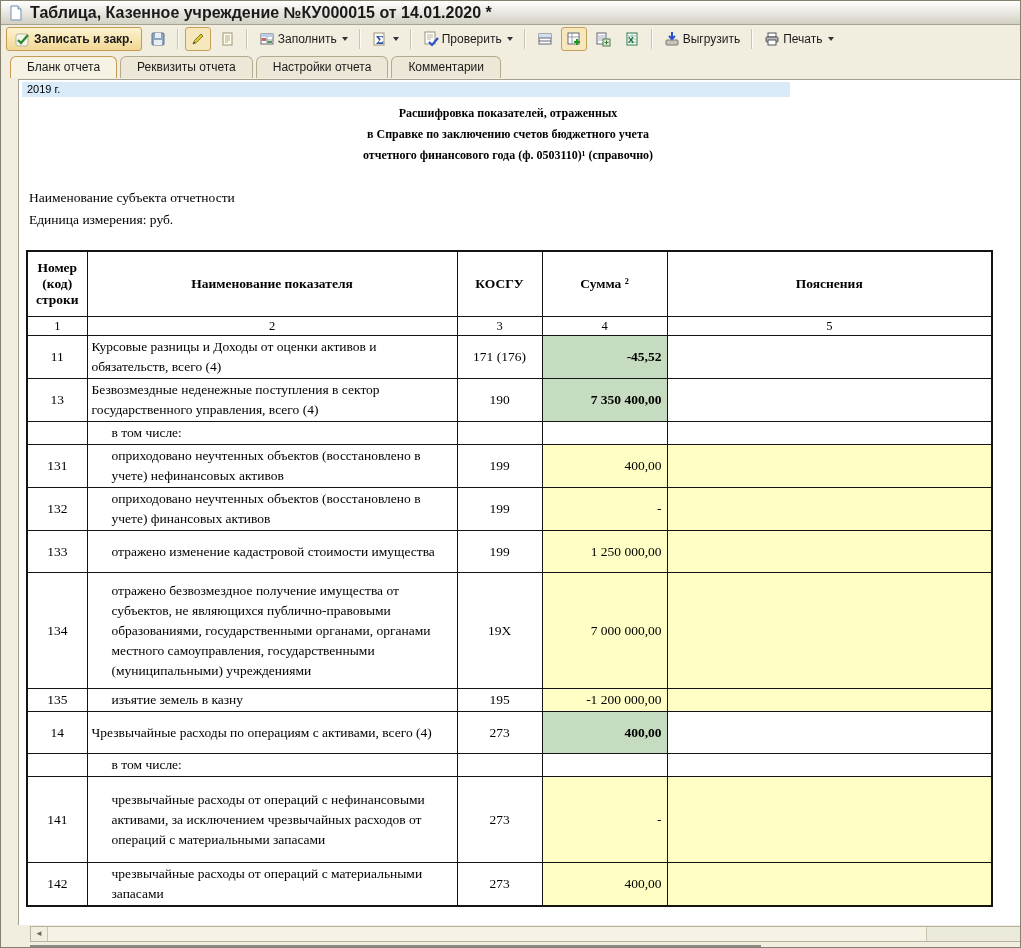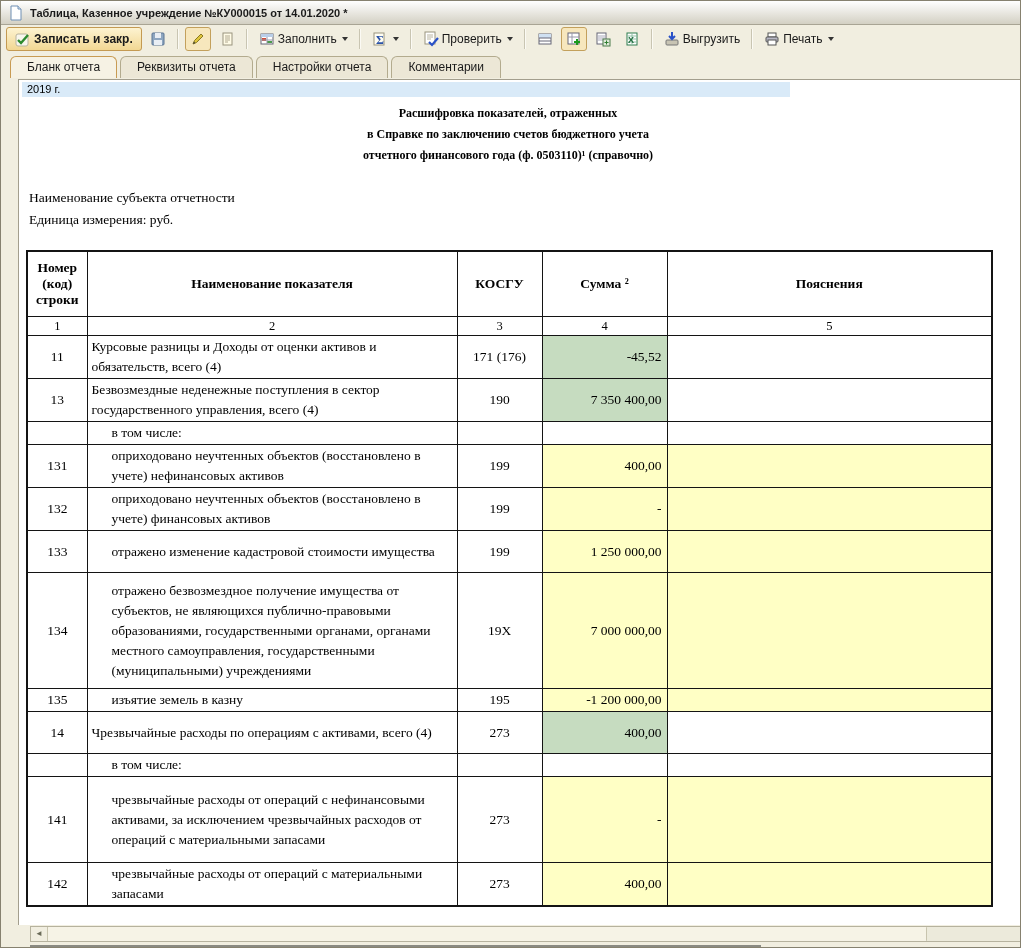--- a/index.html
+++ b/index.html
@@ -1,19 +1,19 @@
 <!DOCTYPE html>
 <html><head>
 <meta charset="utf-8">
 <style>
   html,body{margin:0;padding:0;background:#e8e4d8;}
   .window{position:relative;width:1021px;height:948px;background:#f1eee0;border:1px solid #86816f;box-sizing:border-box;overflow:hidden;font-family:"Liberation Sans",sans-serif;}
   
   .titlebar{height:23px;display:flex;align-items:center;gap:6px;padding-left:7px;background:linear-gradient(#ffffff,#d3d0c3);border-bottom:1px solid #a8a494;}
-  .titlebar .wtitle{font-size:11px;font-weight:bold;color:#1a1a1a;white-space:nowrap;}
+  .titlebar .wtitle{font-size:16px;font-weight:bold;color:#1a1a1a;white-space:nowrap;}
   
   .toolbar{height:28px;display:flex;align-items:center;padding:0 5px;gap:3px;background:#f1eee0;}
   .tbtn{display:flex;align-items:center;gap:3px;height:22px;padding:0 4px;border:1px solid transparent;border-radius:3px;background:transparent;font-size:12px;color:#1a1a1a;cursor:default;}
   .tbtn.primary{background:linear-gradient(#fdf3d1,#f2d793);border:1px solid #c49a52;font-weight:bold;padding:0 8px;}
   .tbtn.pressed{background:#f7e7bd;border:1px solid #c3a05c;}
   .tsep{width:1px;height:20px;background:#c9c5b2;border-right:1px solid #fbfaf4;margin:0 3px;}
   .chev{width:0;height:0;border-left:3px solid transparent;border-right:3px solid transparent;border-top:4px solid #333;margin-left:2px;}
   .ticon{width:16px;height:16px;display:inline-block;}
   
   .tabstrip{height:25px;display:flex;align-items:flex-end;padding-left:9px;background:#f1eee0;border-bottom:1px solid #cfc9b4;}
@@ -30,21 +30,21 @@
   
   .report-table{position:absolute;left:7px;top:170px;width:965px;border-collapse:collapse;table-layout:fixed;font-size:13.5px;border:2px solid #141414;}
   .report-table th,.report-table td{border:1px solid #141414;overflow:hidden;}
   .report-table th{height:60px;font-weight:bold;text-align:center;vertical-align:middle;font-size:13.5px;padding:2px;}
   .numrow td{height:16px;font-size:12.5px;text-align:center;vertical-align:middle;}
   td.c-code{text-align:center;vertical-align:middle;}
   td.c-name{text-align:left;vertical-align:middle;padding:1px 4px;line-height:20px;}
   td.c-name.indent{padding-left:24px;}
   td.c-kosgu{text-align:center;vertical-align:middle;}
   td.c-sum{text-align:right;vertical-align:middle;padding-right:5px;}
-  td.sum-green{background:#c6dcc0;}
+  td.sum-green{background:#c6dcc0;font-weight:bold;}
   td.sum-yellow{background:#ffffc5;}
   td.note-yellow{background:#ffffc5;}
   
   .hscroll{position:absolute;left:29px;top:848px;width:992px;height:16px;background:#eceadb;border:1px solid #b6b29e;box-sizing:border-box;}
   .scroll-left{position:absolute;left:0;top:0;width:16px;height:14px;background:#f1eee0;border-right:1px solid #c8c4ae;font-size:8px;color:#6a6a58;text-align:center;line-height:14px;}
   .scroll-thumb{position:absolute;left:17px;top:0;width:878px;height:14px;background:#f6f3e6;border-right:1px solid #c8c4ae;border-radius:1px;}
   .bottom-line{position:absolute;left:29px;top:867px;width:731px;height:2px;background:#8a8a82;}
 </style>
 </head>
 <body>

